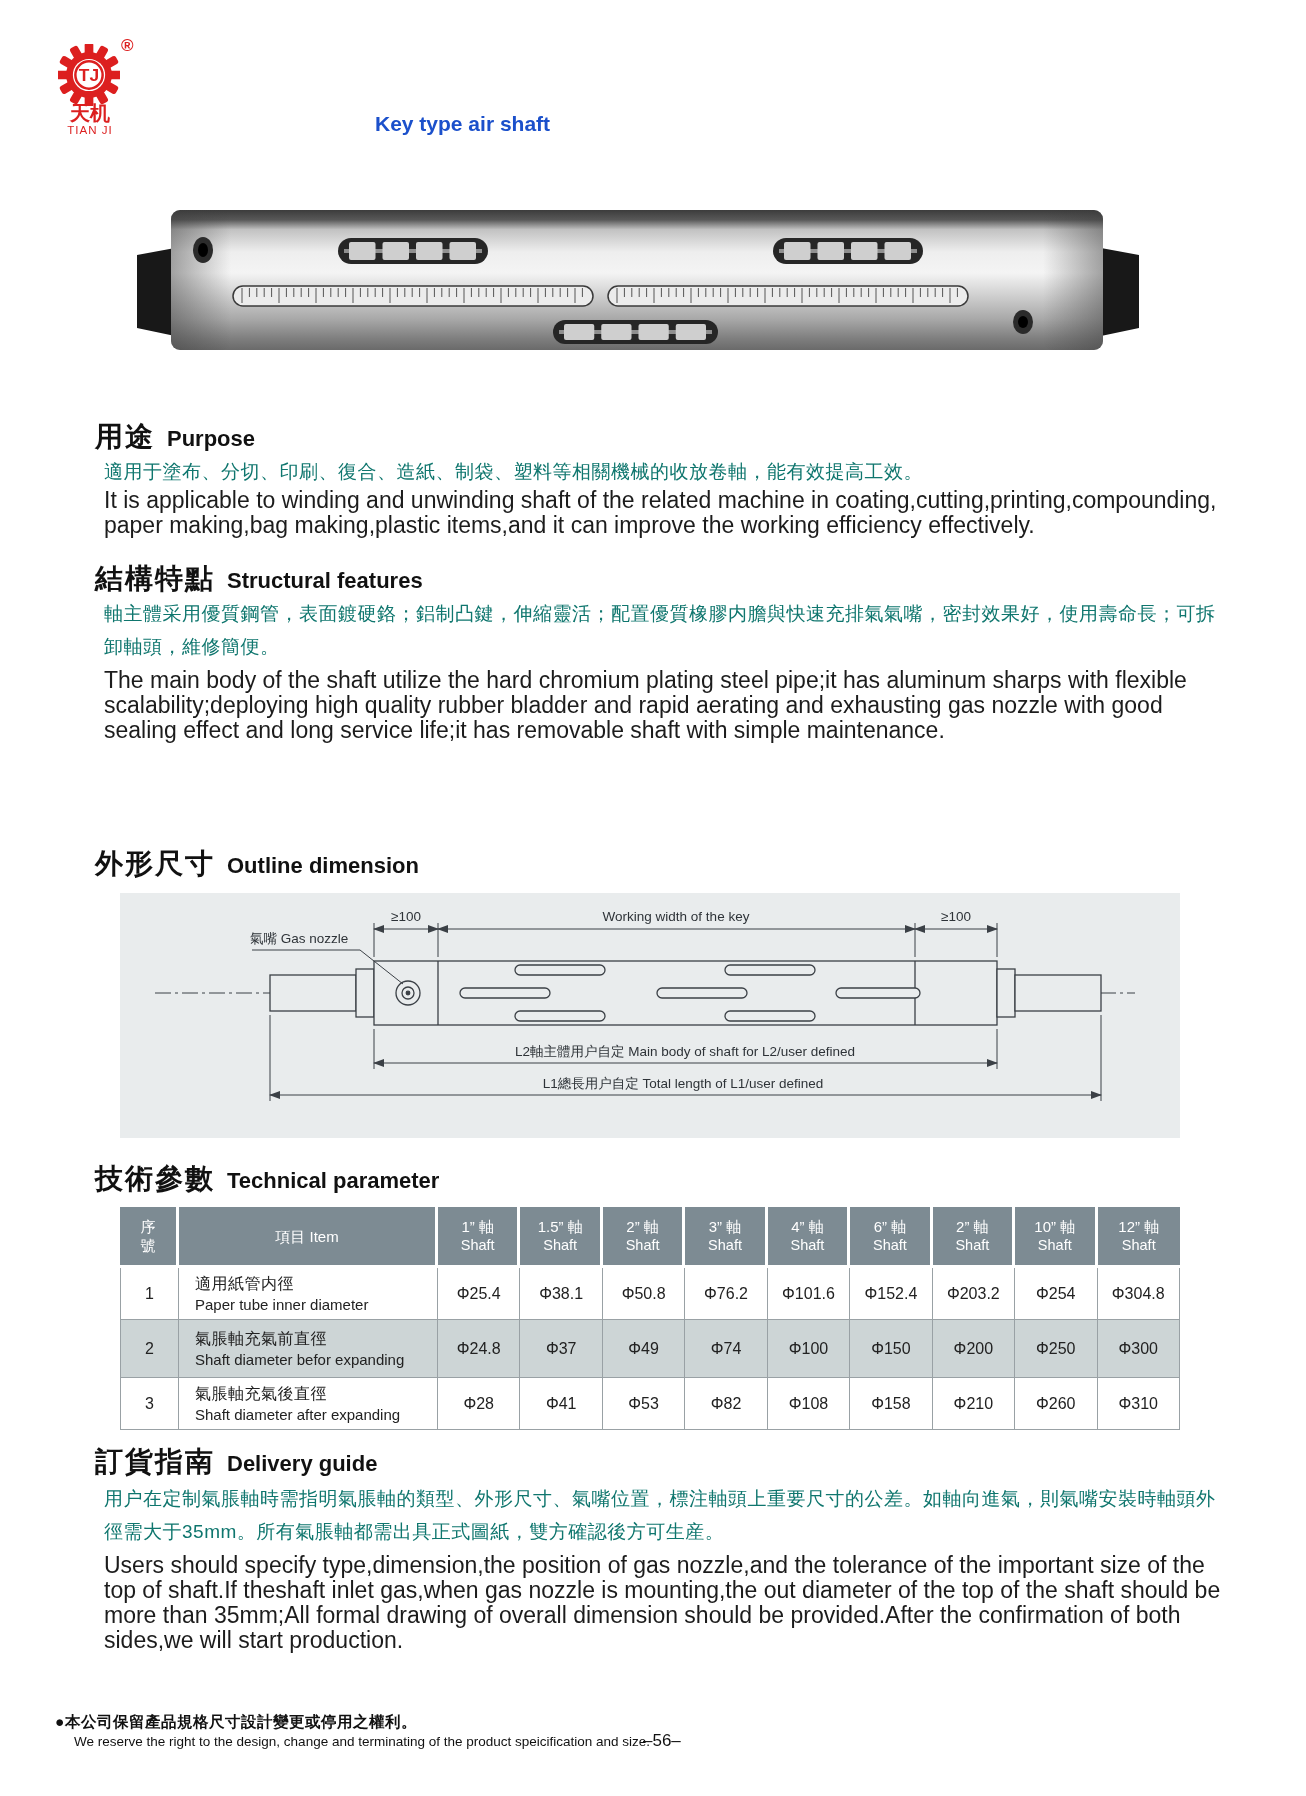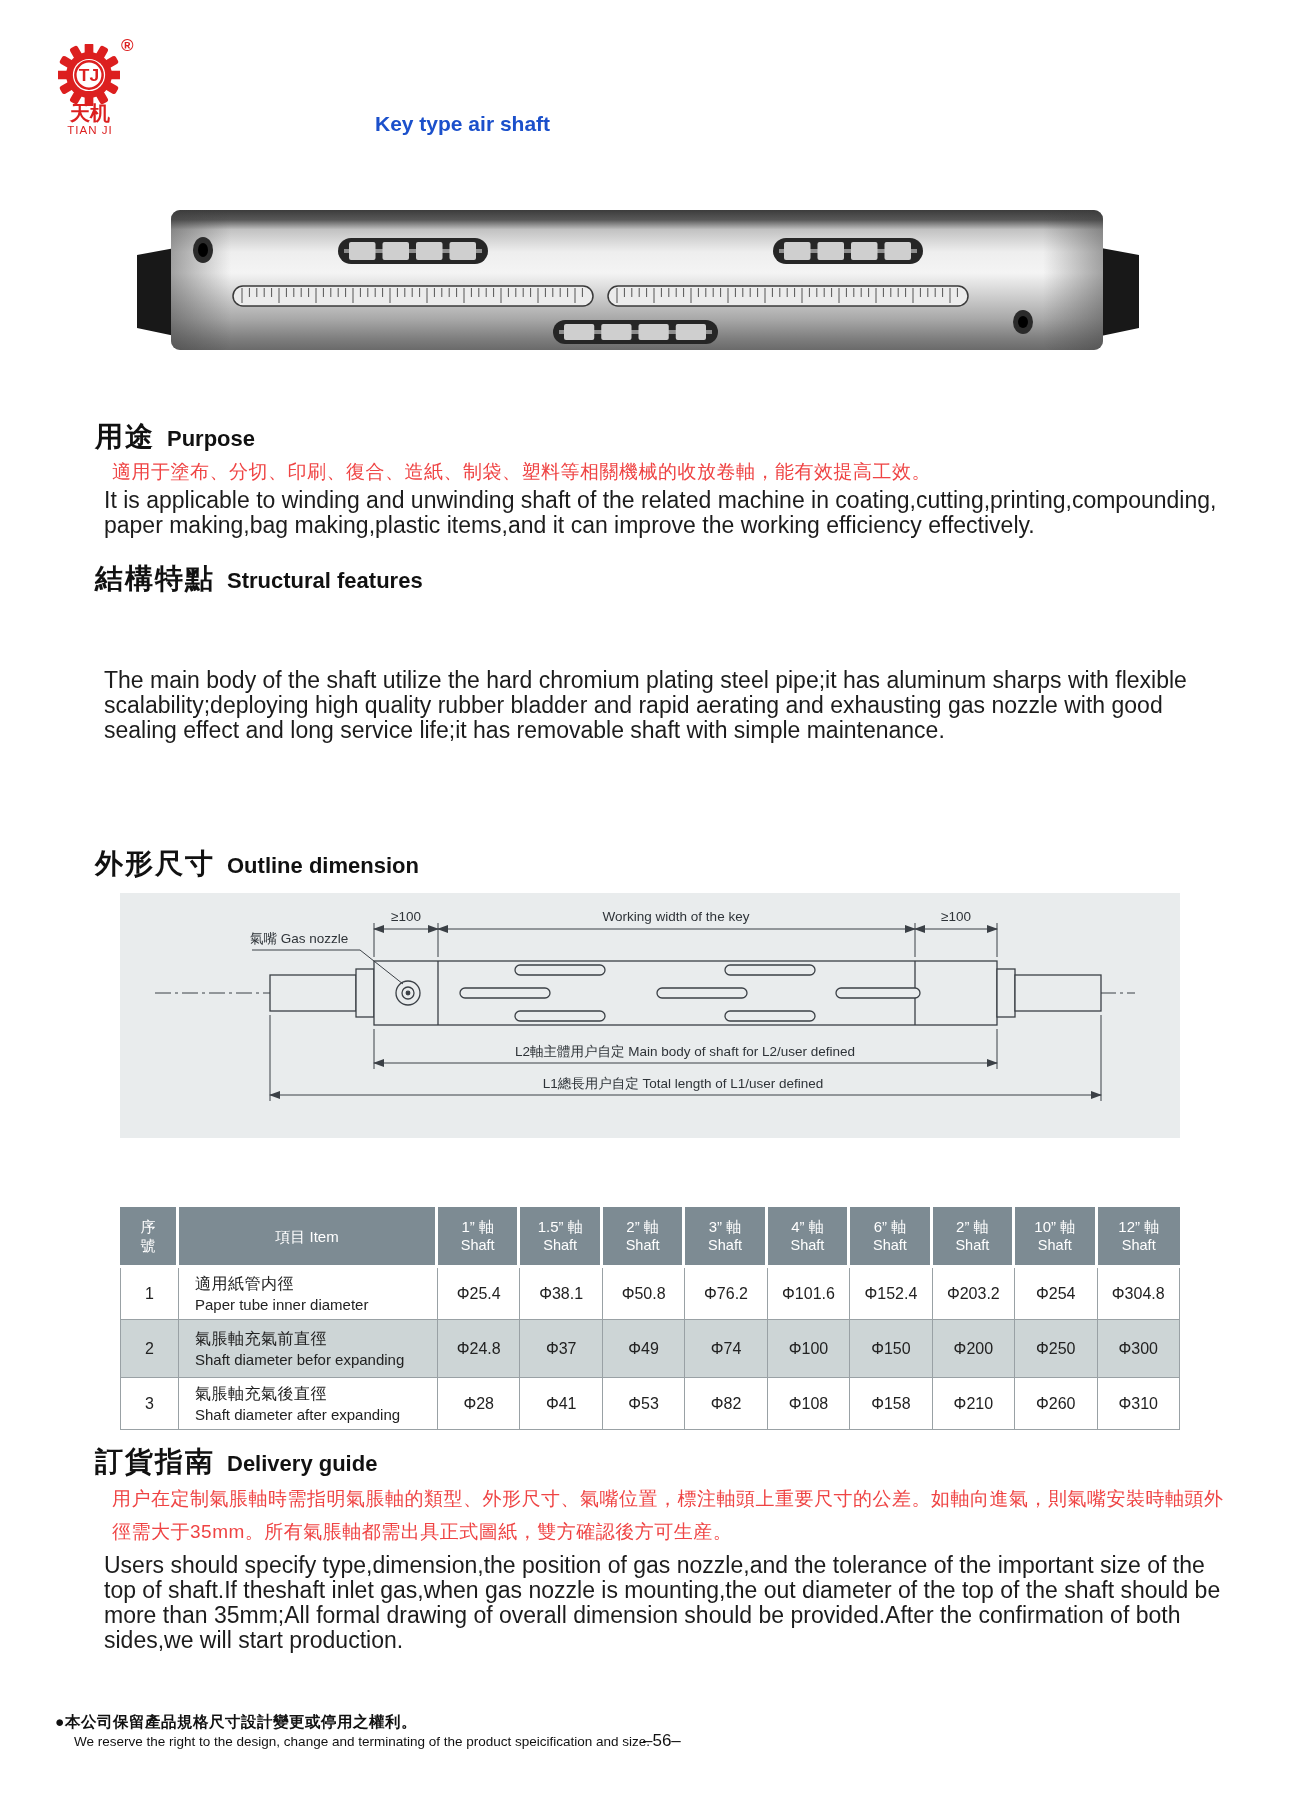--- a/index.html
+++ b/index.html
@@ -16,21 +16,21 @@
   .brand-en{position:absolute;left:48px;top:124px;width:84px;text-align:center;color:#dc1f1f;
             font-size:11.5px;font-weight:normal;letter-spacing:1px;}
   .title-cn{position:absolute;left:147px;top:98px;font-size:36px;font-weight:bold;color:#1d36cc;letter-spacing:3px;}
   .title-en{position:absolute;left:375px;top:112px;font-size:21px;font-weight:bold;color:#1b50cb;}
 
   
   .sec-head{position:absolute;left:95px;font-weight:bold;color:#111;}
   .sec-head .cn{font-size:28px;letter-spacing:2px;}
   .sec-head .en{font-size:22px;margin-left:12px;letter-spacing:0;}
 
-  .cn-text{position:absolute;left:112px;width:1115px;font-size:19px;line-height:33px;letter-spacing:0.5px;color:#ef4444;}
+  .cn-text{position:absolute;left:104px;width:1115px;font-size:19px;line-height:33px;letter-spacing:0.5px;color:#0f766e;}
   .en-text{position:absolute;left:104px;width:1122px;font-size:23px;line-height:25px;color:#1c1c1c;}
 
   
   .panel{position:absolute;left:120px;top:893px;width:1060px;height:245px;background:#e9eced;}
 
   
   .param-table{position:absolute;left:120px;top:1207px;width:1060px;border-collapse:separate;border-spacing:0;table-layout:fixed;}
   .param-table th{background:#7d8b93;color:#fff;font-weight:normal;font-size:15px;line-height:19px;
                   border-right:3px solid #fff;border-bottom:3px solid #fff;padding:0 2px;text-align:center;vertical-align:middle;height:58px;}
   .param-table th:last-child{border-right:none;}
@@ -246,20 +246,21 @@
 
   <div class="sec-head" style="top:418px;">
     <span class="cn">用途</span><span class="en">Purpose</span>
   </div>
   <div class="cn-text" style="top:455px;">適用于塗布、分切、印刷、復合、造紙、制袋、塑料等相關機械的收放卷軸，能有效提高工效。</div>
   <div class="en-text" style="top:488px;">It is applicable to winding and unwinding shaft of the related machine in coating,cutting,printing,compounding, paper making,bag making,plastic items,and it can improve the working efficiency effectively.</div>
 
   <div class="sec-head" style="top:560px;">
     <span class="cn">結構特點</span><span class="en">Structural features</span>
   </div>
+  <div class="cn-text" style="top:597px;">軸主體采用優質鋼管，表面鍍硬鉻；鋁制凸鍵，伸縮靈活；配置優質橡膠内膽與快速充排氣氣嘴，密封效果好，使用壽命長；可拆卸軸頭，維修簡便。</div>
   <div class="en-text" style="top:668px;">The main body of the shaft utilize the hard chromium plating steel pipe;it has aluminum sharps with flexible scalability;deploying high quality rubber bladder and rapid aerating and exhausting gas nozzle with good sealing effect and long service life;it has removable shaft with simple maintenance.</div>
 
   <div class="sec-head" style="top:845px;">
     <span class="cn">外形尺寸</span><span class="en">Outline dimension</span>
   </div>
   <div class="panel">
     <svg width="1060" height="245" viewBox="0 0 1060 245">
       <defs>
         <marker id="ma" markerWidth="11" markerHeight="8" refX="10" refY="4" orient="auto" markerUnits="userSpaceOnUse">
           <path d="M0,0 L11,4 L0,8 z" fill="#3b4046"></path>
@@ -319,20 +320,23 @@
         <text x="130" y="50">氣嘴 Gas nozzle</text>
         <text x="286" y="28" text-anchor="middle">≥100</text>
         <text x="556" y="28" text-anchor="middle">Working width of the key</text>
         <text x="836" y="28" text-anchor="middle">≥100</text>
         <text x="565" y="163" text-anchor="middle">L2軸主體用户自定 Main body of shaft for L2/user defined</text>
         <text x="563" y="195" text-anchor="middle">L1總長用户自定  Total length of L1/user defined</text>
       </g>
     </svg>
   </div>
 
+  <div class="sec-head" style="top:1160px;">
+    <span class="cn">技術參數</span><span class="en">Technical parameter</span>
+  </div>
   <table class="param-table">
     <thead>
       <tr id="param-head-row">
         <th class="col-no"><span>序</span><br><span>號</span></th>
         <th class="col-item">項目 Item</th>
       <th>
             <div>1” 軸</div>
             <div class="th-sub">Shaft</div>
           </th>
           <th>

